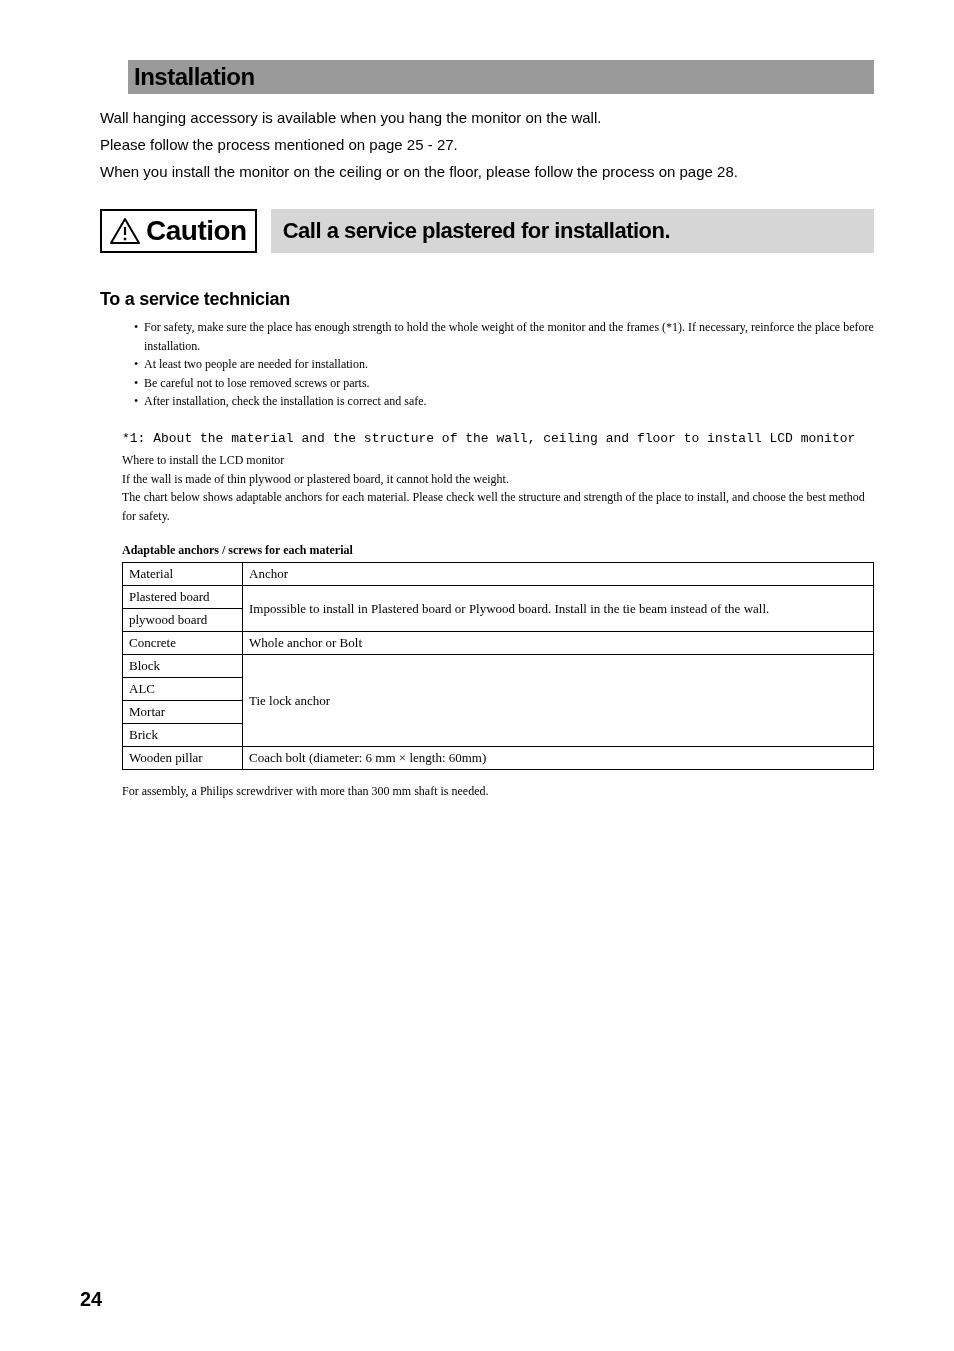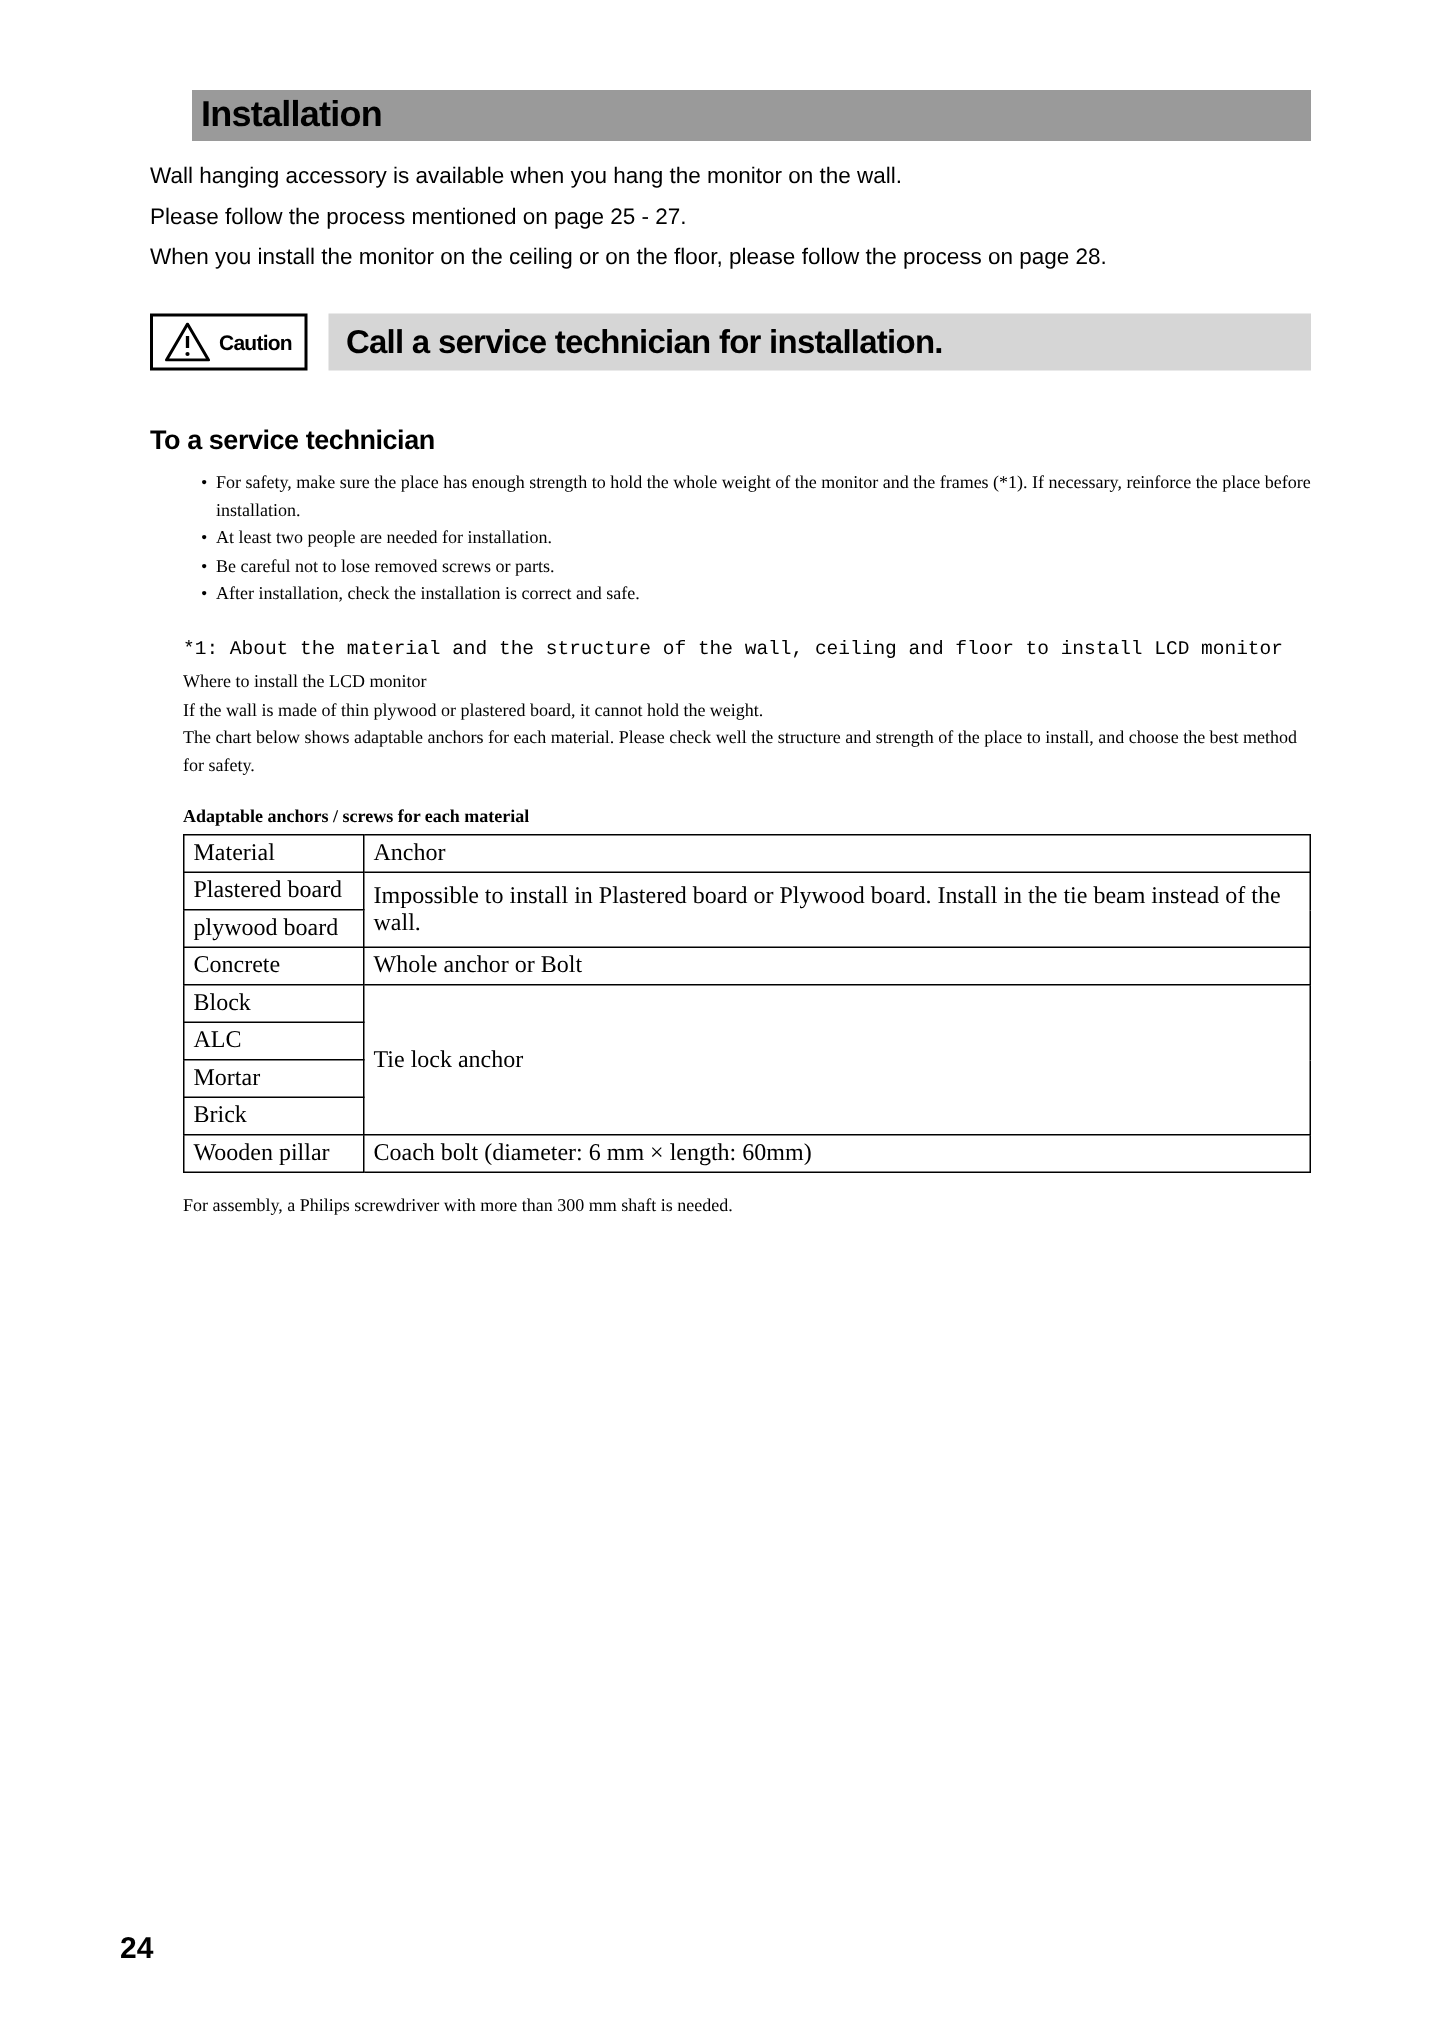--- a/index.html
+++ b/index.html
@@ -5,31 +5,31 @@
   * { box-sizing: border-box; margin: 0; padding: 0; }
   html, body { width: 954px; height: 1351px; background: #fff; font-family: "Times New Roman", Times, serif; color: #000; }
   .page { padding: 60px 80px 40px 100px; position: relative; height: 100%; }
   .title-bar { background: #9a9a9a; height: 34px; margin-bottom: 10px; display: flex; align-items: center; text-align: center; }
   .title-bar-inner { background: #fff; height: 100%; width: 28px; }
   .title-text { font-family: Arial, Helvetica, sans-serif; font-weight: bold; font-size: 24px; color: #000; padding-left: 6px; letter-spacing: -0.5px; }
   .intro { font-family: Arial, Helvetica, sans-serif; font-size: 15px; line-height: 1.8; margin-bottom: 24px; }
   .caution-row { display: flex; align-items: stretch; margin-bottom: 36px; }
   .caution-box { border: 2px solid #000; display: flex; align-items: center; padding: 4px 8px; }
   .warn-icon { width: 30px; height: 26px; margin-right: 6px; }
-  .caution-label { font-family: Arial, Helvetica, sans-serif; font-weight: bold; font-size: 14px; letter-spacing: -0.5px; }
+  .caution-label { font-family: Arial, Helvetica, sans-serif; font-weight: bold; font-size: 28px; letter-spacing: -0.5px; }
   .caution-banner { flex: 1; background: #d6d6d6; display: flex; align-items: center; padding: 0 12px; margin-left: 14px; }
   .caution-banner-text { font-family: Arial, Helvetica, sans-serif; font-weight: bold; font-size: 22px; letter-spacing: -0.5px; }
   .sub-heading { font-family: Arial, Helvetica, sans-serif; font-weight: bold; font-size: 18px; margin-bottom: 8px; letter-spacing: -0.3px; }
   .bullets { margin-left: 34px; font-size: 12px; line-height: 1.55; margin-bottom: 18px; }
   .bullets li { list-style: none; position: relative; padding-left: 10px; }
   .bullets li::before { content: "•"; position: absolute; left: 0; }
   .note-block { margin-left: 22px; font-size: 12px; line-height: 1.55; margin-bottom: 18px; }
   .note-head { font-family: Liberation Mono, monospace; font-size: 13px; margin-bottom: 2px; }
   .table-caption { font-weight: bold; font-size: 12px; margin-left: 22px; margin-bottom: 4px; }
-  .anchor-table { margin-left: 22px; border-collapse: collapse; font-size: 16px; width: calc(100% - 22px); }
+  .anchor-table { margin-left: 22px; border-collapse: collapse; font-size: 13px; width: calc(100% - 22px); }
   .anchor-table td { border: 1px solid #000; padding: 3px 6px; vertical-align: middle; }
   .anchor-table .mat-col { width: 120px; }
   .after-table { margin-left: 22px; font-size: 12px; margin-top: 14px; }
   .page-number { position: absolute; bottom: 40px; left: 80px; font-family: Arial, Helvetica, sans-serif; font-weight: bold; font-size: 20px; }
 </style>
 </head>
 <body>
 
 <div class="page">
 
@@ -47,21 +47,21 @@
   <div class="caution-row">
     <div class="caution-box">
       <svg class="warn-icon" viewBox="0 0 30 26">
         <polygon points="15,1 29,25 1,25" fill="none" stroke="#000" stroke-width="2" stroke-linejoin="round"></polygon>
         <line x1="15" y1="9" x2="15" y2="17" stroke="#000" stroke-width="2.2"></line>
         <circle cx="15" cy="21" r="1.4" fill="#000"></circle>
       </svg>
       <span class="caution-label">Caution</span>
     </div>
     <div class="caution-banner">
-      <span class="caution-banner-text">Call a service technician for installation.</span>
+      <span class="caution-banner-text">Call a service plastered for installation.</span>
     </div>
   </div>
 
   <h2 class="sub-heading">To a service technician</h2>
 
   <ul class="bullets">
     <li>For safety,  make sure the place has enough strength to hold the whole weight of the monitor and the frames (*1). If necessary, reinforce the place before installation.</li>
     <li>At least two people are needed for installation.</li>
     <li>Be careful  not to lose removed screws or parts.</li>
     <li>After installation, check the installation is correct and safe.</li>

